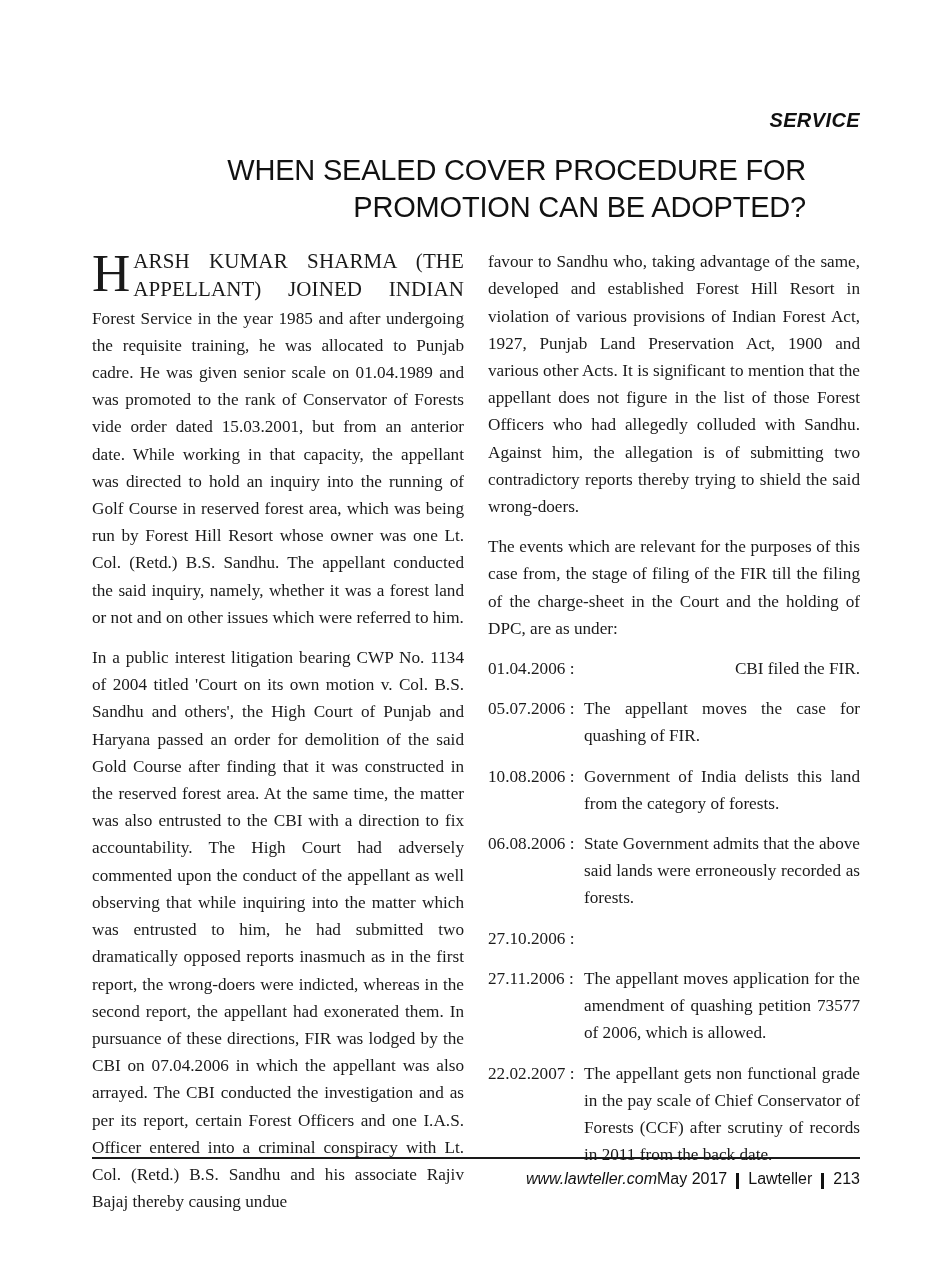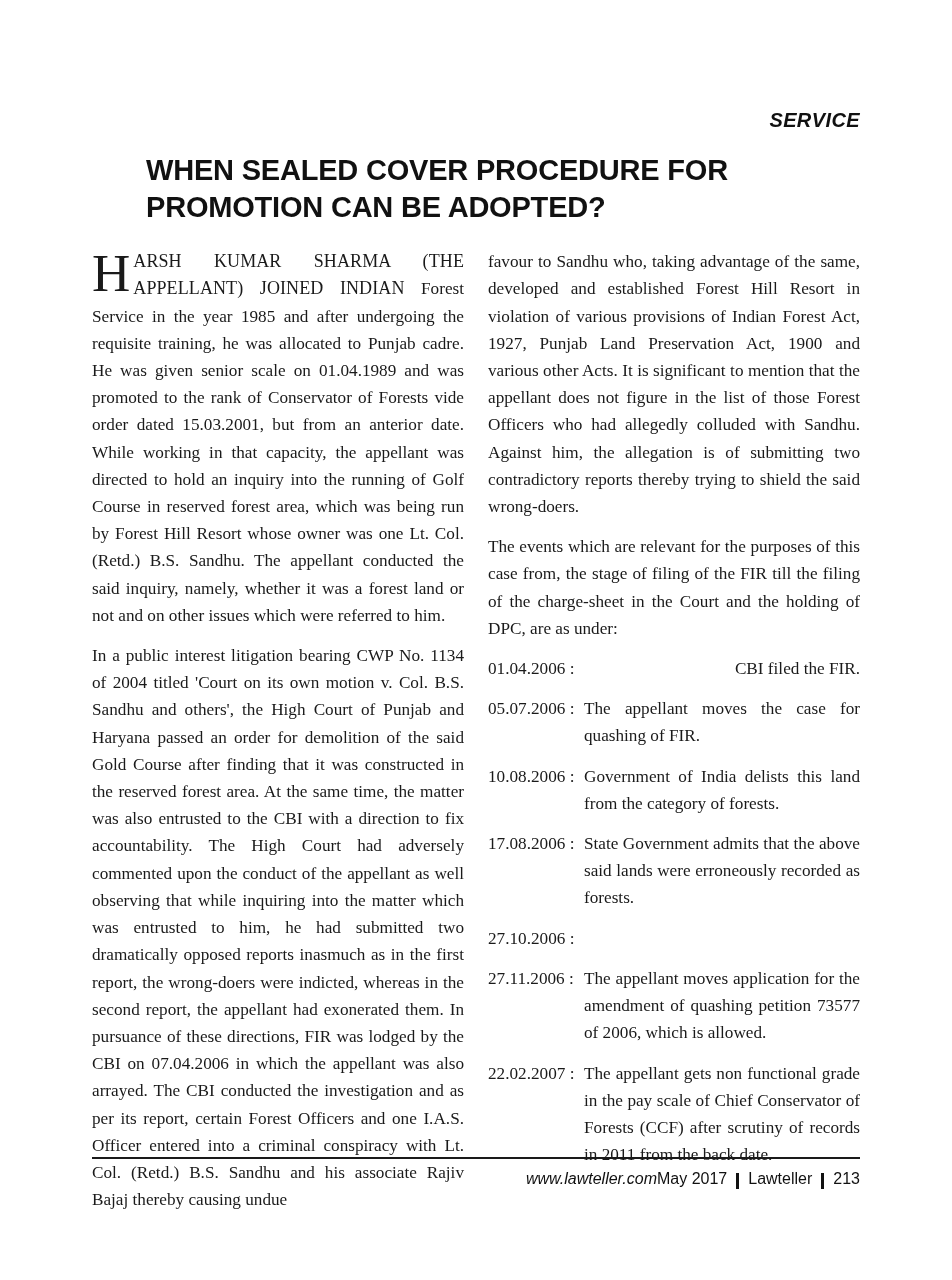--- a/index.html
+++ b/index.html
@@ -34,23 +34,23 @@
     font-style: italic;
     font-size: 20px;
     letter-spacing: 0.4px;
     color: #111111;
     padding-top: 110px;
     line-height: 1;
   }
   .article-title {
     margin: 22px auto 0 auto;
     width: 660px;
-    text-align: left;
+    text-align: right;
     font-family: "Liberation Sans", "DejaVu Sans", sans-serif;
-    font-weight: bold;
+    font-weight: normal;
     font-size: 29px;
     line-height: 1.28;
     letter-spacing: -0.2px;
     color: #111111;
   }
 
   
   .columns {
     margin-top: 22px;
     display: flex;
@@ -81,21 +81,21 @@
   .dropcap {
     float: left;
     font-size: 53px;
     line-height: 44px;
     padding: 2px 3px 0 0;
     margin-top: 1px;
     font-family: "Liberation Serif", "DejaVu Serif", serif;
     font-weight: normal;
   }
   .leadcaps {
-    font-size: 18px;
+    font-size: 21px;
     letter-spacing: 0.1px;
   }
 
   
   .chronology {
     margin-top: 1px;
   }
   .chrono-row {
     display: flex;
     margin-bottom: 13px;
@@ -187,21 +187,21 @@
         </div>
         <div class="chrono-row">
           <div class="chrono-date">05.07.2006 :</div>
           <div class="chrono-text">The appellant moves the case for quashing of FIR.</div>
         </div>
         <div class="chrono-row">
           <div class="chrono-date">10.08.2006 :</div>
           <div class="chrono-text">Government of India delists this land from the category of forests.</div>
         </div>
         <div class="chrono-row">
-          <div class="chrono-date">17.08.2006 :</div>
+          <div class="chrono-date">06.08.2006 :</div>
           <div class="chrono-text">State Government admits that the above said lands were erroneously recorded as forests.</div>
         </div>
         <div class="chrono-row">
           <div class="chrono-date">27.10.2006 :</div>
         </div>
         <div class="chrono-row">
           <div class="chrono-date">27.11.2006 :</div>
           <div class="chrono-text">The appellant moves application for the amendment of quashing petition 73577 of 2006, which is allowed.</div>
         </div>
         <div class="chrono-row">

